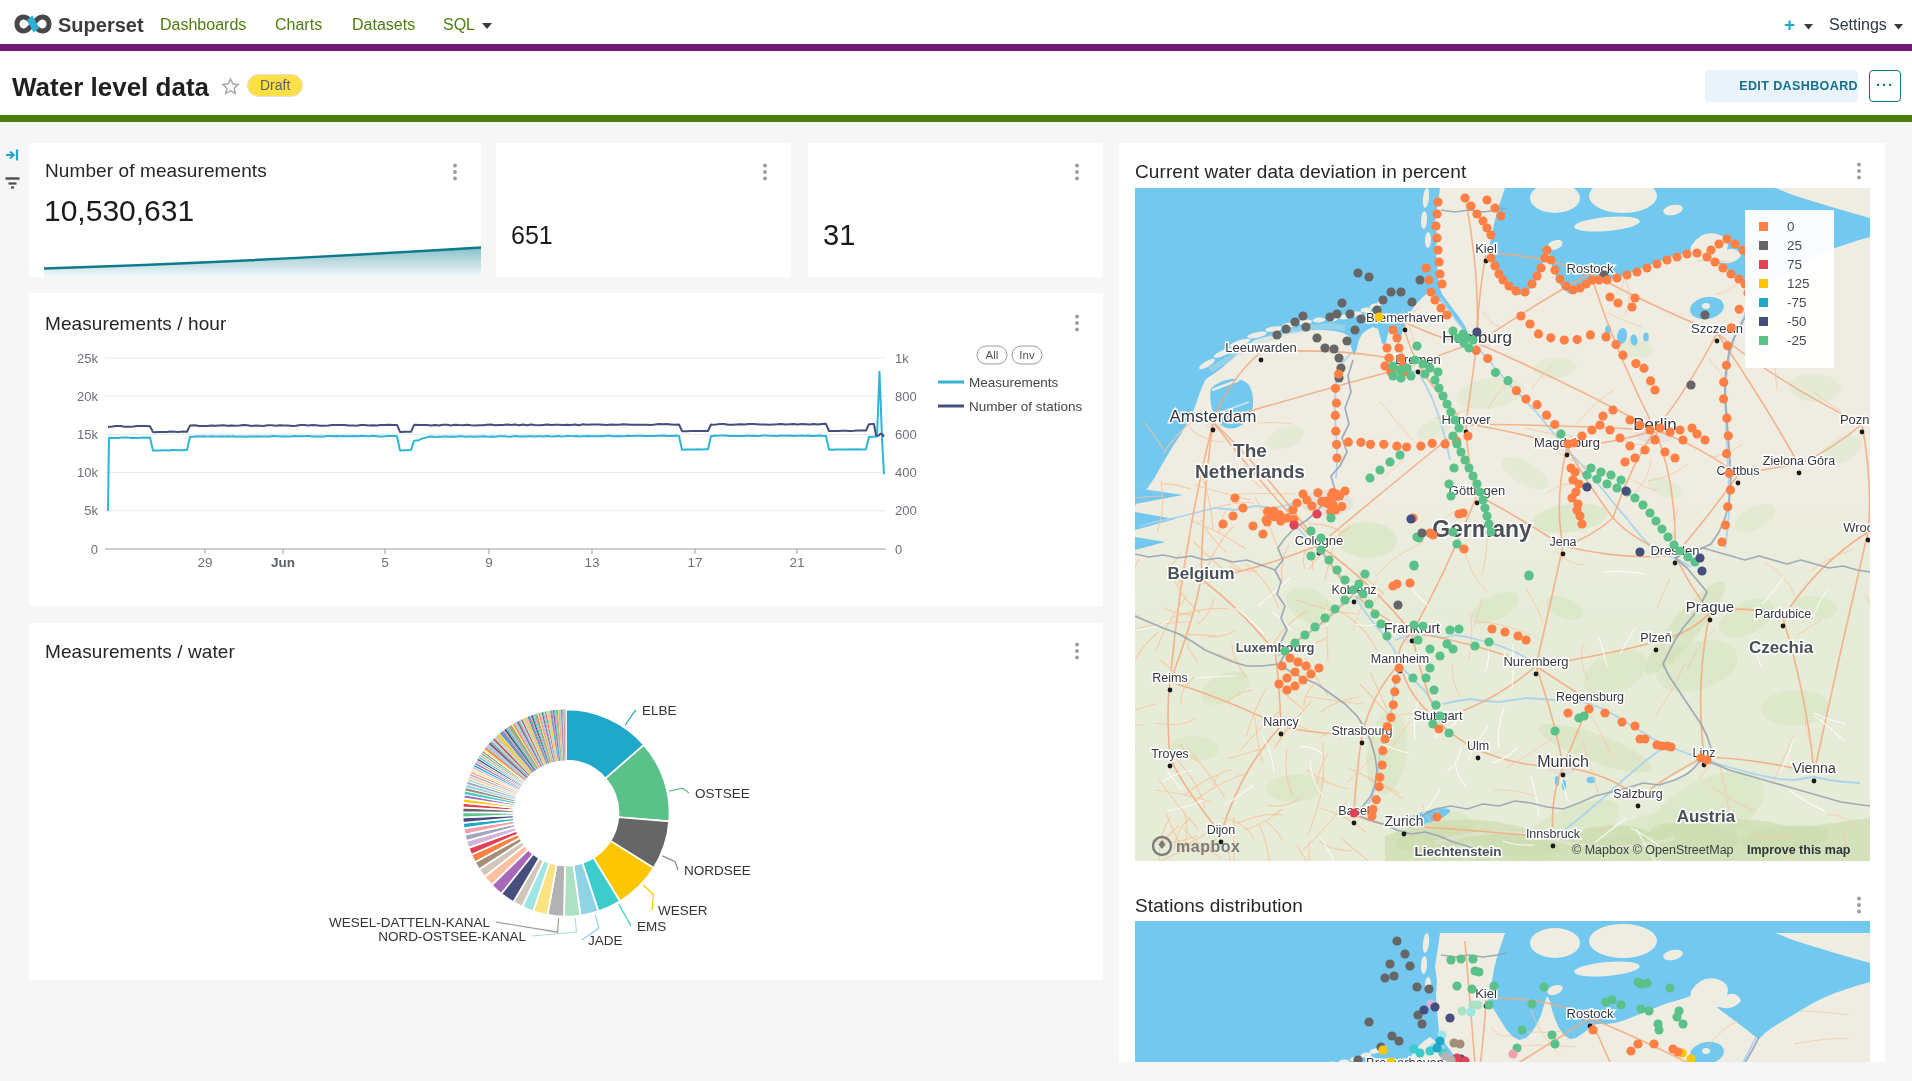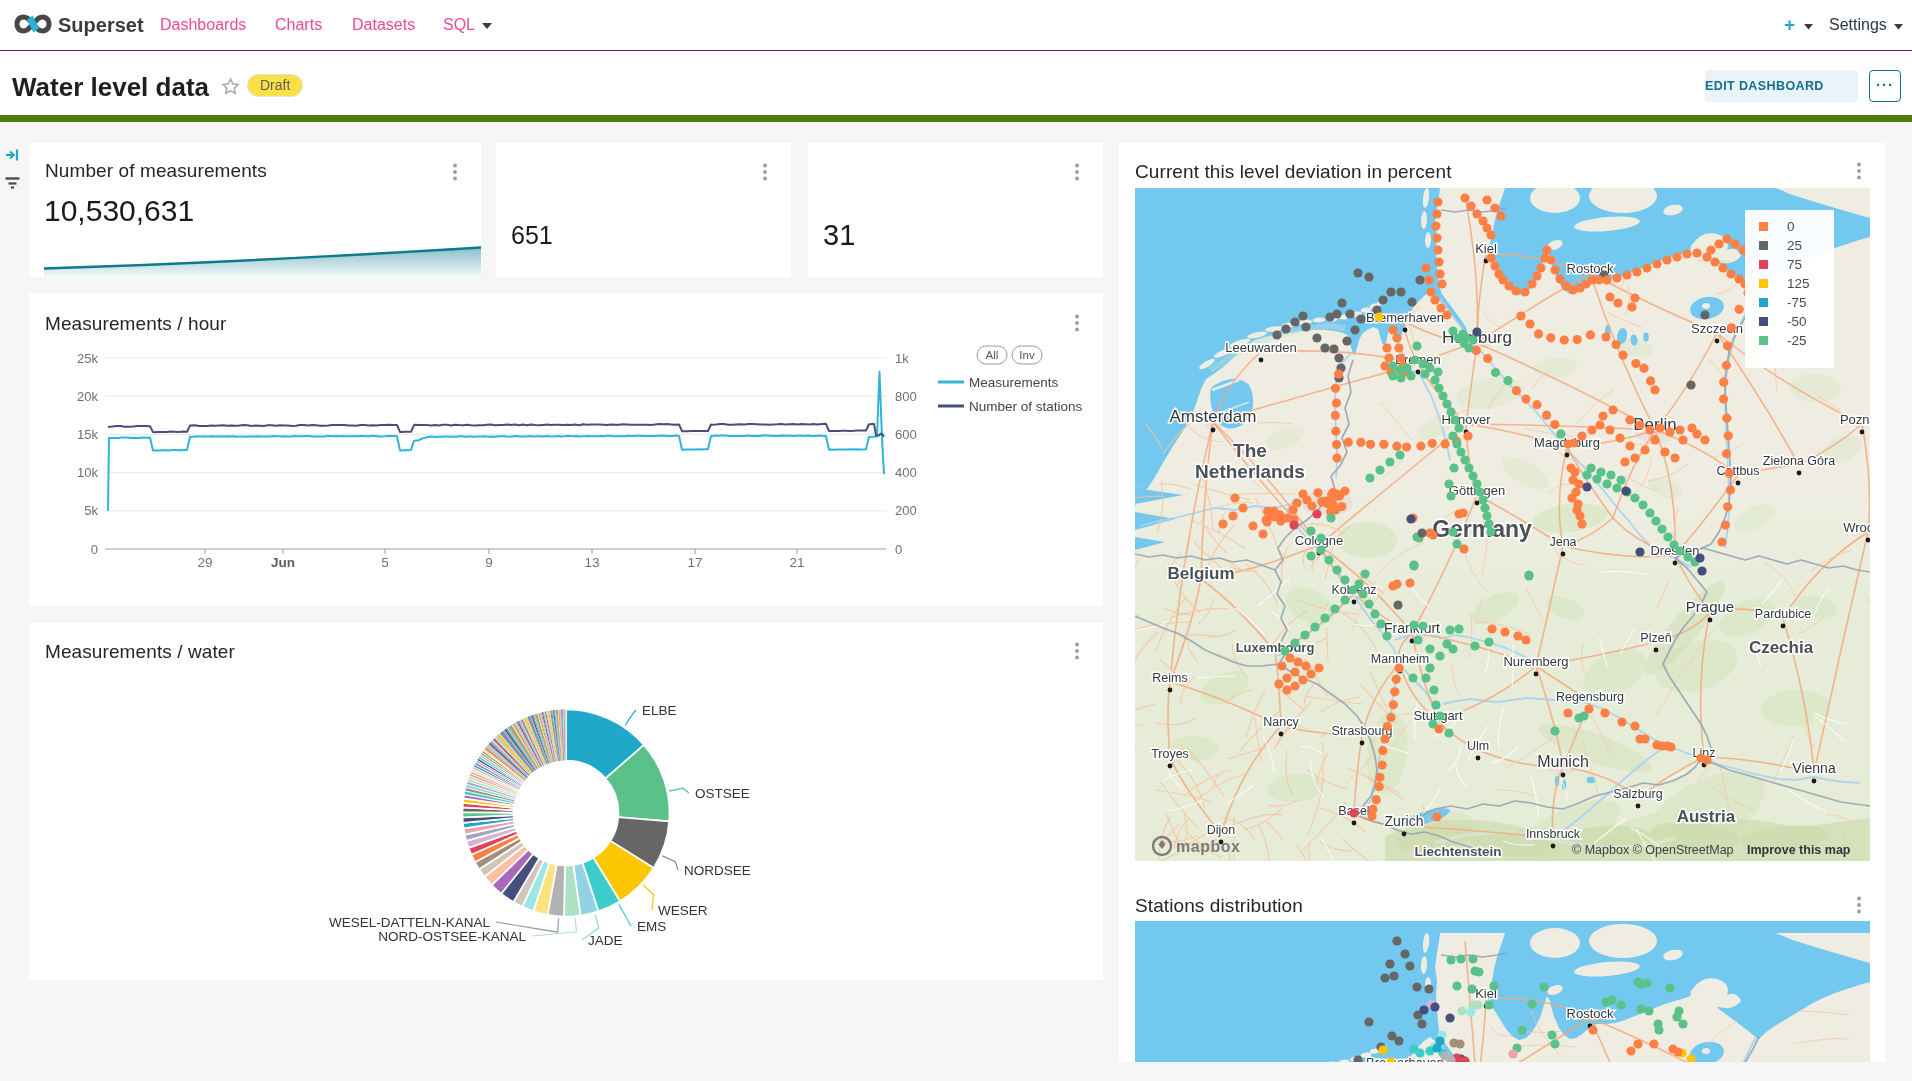--- a/index.html
+++ b/index.html
@@ -1,17 +1,17 @@
 <!DOCTYPE html>
 <html><head><meta charset="utf-8"><title>Water level data</title><style>
 *{margin:0;padding:0;box-sizing:border-box}
 html,body{width:1912px;height:1081px;overflow:hidden;background:#F6F6F6;
 font-family:"Liberation Sans",sans-serif;-webkit-font-smoothing:antialiased}
-.nav{position:absolute;left:0;top:0;width:1912px;height:51px;background:#fff;border-bottom:1px solid #701a75}
-.navitem{position:absolute;top:0;line-height:50px;font-size:16px;color:#ec4899}
+.nav{position:absolute;left:0;top:0;width:1912px;height:51px;background:#fff;border-bottom:7px solid #701a75}
+.navitem{position:absolute;top:0;line-height:50px;font-size:16px;color:#4d7c0f}
 .hdr{position:absolute;left:0;top:51px;width:1912px;height:71px;background:#fff;border-bottom:7px solid #4d7c0f}
 .card{position:absolute;background:#fff;border-radius:0}
 .ctitle{position:absolute;left:16px;font-size:19px;font-weight:normal;color:#262626;letter-spacing:0.1px}
 .bignum{position:absolute;left:15px;color:#1A1A1A}
 </style></head><body>
 <div class="nav">
 <svg width="40" height="22" viewBox="0 0 40 22" style="position:absolute;left:13px;top:13px">
 <path d="M10.5 1.5 C5 1.5 1.5 5.5 1.5 11 C1.5 16.5 5 20.5 10.5 20.5 C14.5 20.5 17 18.3 20 14.8 C23 18.3 25.5 20.5 29.5 20.5 C35 20.5 38.5 16.5 38.5 11 C38.5 5.5 35 1.5 29.5 1.5 C25.5 1.5 23 3.7 20 7.2 C17 3.7 14.5 1.5 10.5 1.5 Z M10.5 6.5 C12.3 6.5 13.8 7.9 16.6 11 C13.8 14.1 12.3 15.5 10.5 15.5 C7.8 15.5 6.5 13.3 6.5 11 C6.5 8.7 7.8 6.5 10.5 6.5 Z M29.5 6.5 C32.2 6.5 33.5 8.7 33.5 11 C33.5 13.3 32.2 15.5 29.5 15.5 C27.7 15.5 26.2 14.1 23.4 11 C26.2 7.9 27.7 6.5 29.5 6.5 Z" fill="#484848"></path>
 <path d="M13.8 7 L19.4 2.6 L26.2 15 L20.6 19.4 Z" fill="#2CB2D7"></path>
 </svg>
@@ -31,21 +31,21 @@
 <svg width="9" height="5.5" viewBox="0 0 10 6" style="position:absolute;left:1894px;top:24px">
       <path d="M0 0 L5 6 L10 0 Z" fill="#3B3B3B"></path>
     </svg>
 </div>
 <div class="hdr">
 <span style="position:absolute;left:12px;top:21px;font-size:26px;font-weight:bold;color:#1F1F1F">Water level data</span>
 <svg width="19" height="19" viewBox="0 0 24 24" style="position:absolute;left:221px;top:26px" fill="none" stroke="#A8A8A8" stroke-width="2">
       <path d="M12 2.5 L14.9 8.6 L21.5 9.5 L16.7 14.1 L17.9 20.7 L12 17.5 L6.1 20.7 L7.3 14.1 L2.5 9.5 L9.1 8.6 Z"></path>
     </svg>
 <span style="position:absolute;left:247px;top:23px;height:23px;line-height:21px;padding:0 12px;border:1px solid #E1E1E1;border-radius:12px;background:#fde047;font-size:14px;color:#5F5F5F">Draft</span>
-<span style="position:absolute;left:1705px;top:19px;width:153px;height:32px;background:#E9F3F9;border-radius:4px;text-align:left;line-height:32px;font-size:12.5px;font-weight:bold;letter-spacing:0.4px;color:#12708E">EDIT DASHBOARD</span>
+<span style="position:absolute;left:1705px;top:19px;width:153px;height:32px;background:#E9F3F9;border-radius:4px;text-align:right;line-height:32px;font-size:12.5px;font-weight:bold;letter-spacing:0.4px;color:#12708E">EDIT DASHBOARD</span>
 <span style="position:absolute;left:1869px;top:19px;width:32px;height:32px;border:1px solid #12708E;border-radius:4px;text-align:center;line-height:28px;font-size:15px;font-weight:bold;color:#12708E;letter-spacing:1px">···</span>
 </div>
 <svg width="16" height="14" viewBox="0 0 16 14" style="position:absolute;left:5px;top:149px">
 <path d="M1 6 L8.5 6 M5 2.5 L8.8 6 L5 9.5" stroke="#1FA8C9" stroke-width="2" fill="none"></path>
 <line x1="12" y1="0.5" x2="12" y2="11.5" stroke="#1FA8C9" stroke-width="2.2"></line>
   </svg>
 <svg width="16" height="14" viewBox="0 0 16 14" style="position:absolute;left:5px;top:176px">
 <line x1="0.5" y1="2.5" x2="14.5" y2="2.5" stroke="#4D4D4D" stroke-width="2.4"></line>
 <line x1="3.5" y1="7.5" x2="11.5" y2="7.5" stroke="#4D4D4D" stroke-width="2.2"></line>
 <line x1="6" y1="11.5" x2="9" y2="11.5" stroke="#4D4D4D" stroke-width="2.2"></line>
@@ -273,21 +273,21 @@
       <text x="461" y="303.5" font-size="13.5" fill="#333" text-anchor="end">WESEL-DATTELN-KANAL</text>
     </svg>
 <div class="ctitle" style="top:18px">Measurements / water</div>
 <svg width="4" height="18" viewBox="0 0 4 18" style="position:absolute;right:24px;top:19px">
       <circle cx="2" cy="2.5" r="1.9" fill="#9A9A9A"></circle>
       <circle cx="2" cy="9" r="1.9" fill="#9A9A9A"></circle>
       <circle cx="2" cy="15.5" r="1.9" fill="#9A9A9A"></circle>
     </svg>
 </div>
 <div class="card" style="left:1119px;top:143px;width:766px;height:733px">
-<div class="ctitle" style="top:18px">Current this level deviation in percent</div>
+<div class="ctitle" style="top:18px">Current water data deviation in percent</div>
 <svg width="4" height="18" viewBox="0 0 4 18" style="position:absolute;right:24px;top:19px">
       <circle cx="2" cy="2.5" r="1.9" fill="#9A9A9A"></circle>
       <circle cx="2" cy="9" r="1.9" fill="#9A9A9A"></circle>
       <circle cx="2" cy="15.5" r="1.9" fill="#9A9A9A"></circle>
     </svg>
 <div style="position:absolute;left:16px;top:45px;width:735px;height:673px;overflow:hidden"><svg width="735" height="673" viewBox="0 0 735 673" font-family="Liberation Sans, sans-serif">
         <rect width="735" height="673" fill="#72C8EF"></rect>
         <path d="M0.0,318.0 L10.0,304.0 L20.0,289.0 L29.0,273.0 L38.0,258.0 L46.0,246.0 L52.0,236.0 L57.0,226.0 L61.0,216.0 L64.0,207.0 L67.0,199.0 L71.0,191.0 L80.0,185.0 L88.0,179.0 L96.0,172.0 L104.0,164.0 L112.0,157.0 L120.0,152.0 L130.0,149.0 L142.0,147.0 L154.0,145.0 L166.0,143.0 L178.0,142.0 L190.0,142.0 L200.0,143.0 L208.0,145.0 L214.0,148.0 L215.0,156.0 L217.0,162.0 L219.0,168.0 L222.0,160.0 L224.0,152.0 L227.0,146.0 L232.0,142.0 L238.0,139.0 L243.0,141.0 L245.0,148.0 L247.0,155.0 L250.0,158.0 L252.0,150.0 L254.0,142.0 L257.0,137.0 L259.0,142.0 L261.0,150.0 L263.0,157.0 L266.0,150.0 L268.0,141.0 L271.0,134.0 L274.0,127.0 L278.0,120.0 L283.0,114.0 L289.0,108.0 L295.0,104.0 L300.0,108.0 L306.0,114.0 L313.0,122.0 L320.0,131.0 L327.0,140.0 L334.0,148.0 L330.0,138.0 L324.0,129.0 L318.0,121.0 L312.0,113.0 L307.0,106.0 L304.0,98.0 L303.0,88.0 L302.0,76.0 L301.0,62.0 L302.0,48.0 L300.0,34.0 L302.0,20.0 L304.0,8.0 L305.0,0.0 L370,0 L370.0,0.0 L366.0,12.0 L362.0,24.0 L359.0,36.0 L357.0,48.0 L354.0,58.0 L352.0,64.0 L356.0,72.0 L361.0,80.0 L366.0,88.0 L371.0,96.0 L377.0,103.0 L384.0,107.0 L391.0,105.0 L397.0,99.0 L402.0,91.0 L406.0,82.0 L409.0,72.0 L412.0,63.0 L415.0,68.0 L417.0,77.0 L420.0,86.0 L424.0,95.0 L429.0,102.0 L435.0,106.0 L441.0,105.0 L447.0,101.0 L452.0,97.0 L457.0,93.0 L462.0,91.0 L470.0,91.0 L480.0,90.0 L490.0,87.0 L500.0,83.0 L510.0,79.0 L520.0,75.0 L530.0,71.0 L540.0,68.0 L550.0,65.0 L558.0,62.0 L564.0,64.0 L572.0,68.0 L580.0,73.0 L588.0,79.0 L596.0,85.0 L604.0,91.0 L612.0,97.0 L618.0,102.0 L624.0,106.0 L630.0,100.0 L638.0,94.0 L648.0,88.0 L658.0,82.0 L668.0,76.0 L678.0,70.0 L688.0,65.0 L700.0,60.0 L712.0,56.0 L724.0,52.0 L735.0,49.0 L735,673 L0,673 Z" fill="#EFEDE2"></path>
         <polyline points="75,182 95,170 115,158 135,150 155,144 175,140 195,138 210,140" fill="none" stroke="#C2DDE2" stroke-width="6" opacity="0.45"></polyline>
         <ellipse cx="72" cy="176" rx="9" ry="2.8" fill="#EFEDE2" transform="rotate(-30 72 176)"></ellipse>

